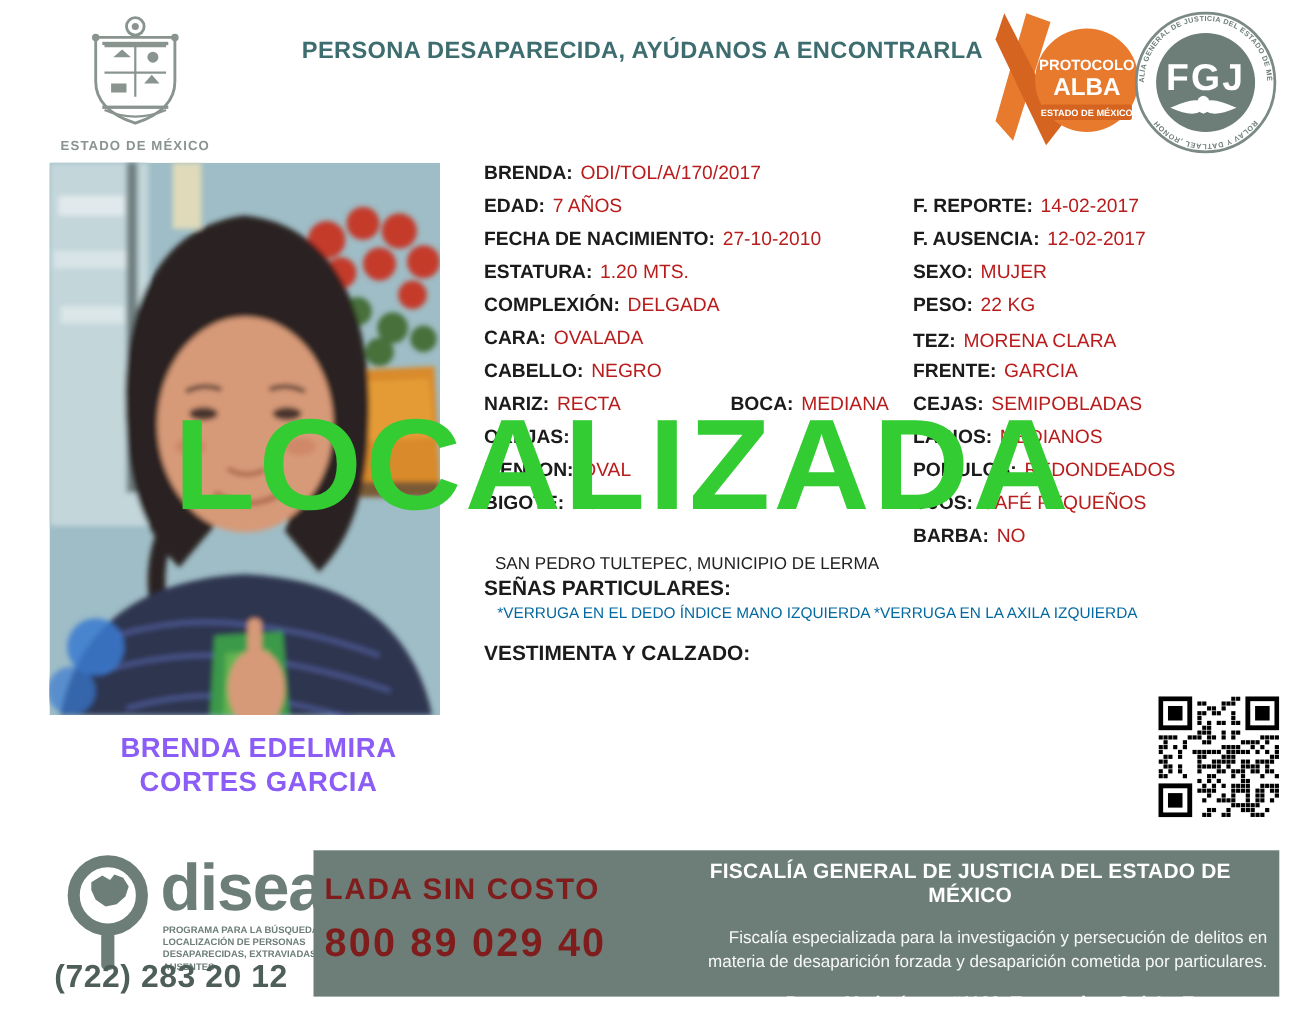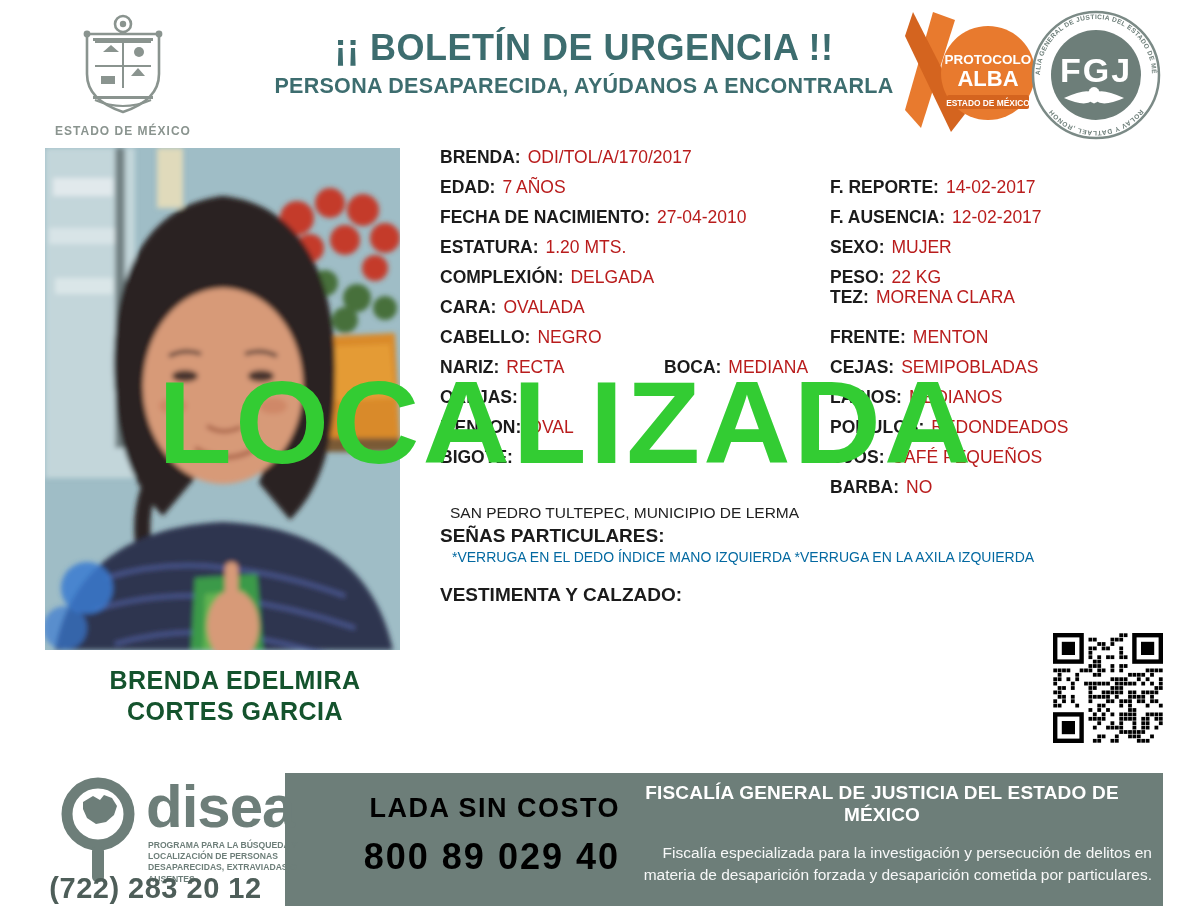--- a/index.html
+++ b/index.html
@@ -11,21 +11,21 @@
   .state-logo .lbl{margin-top:4px;font-size:12px;font-weight:700;letter-spacing:1px;color:#8a948f;}
   .title-block{position:absolute;left:248px;top:28px;width:672px;text-align:center;color:#3d6d6f;}
   .title-block .t1{font-size:36px;font-weight:800;letter-spacing:.5px;line-height:1.1;}
   .title-block .t2{font-size:21.5px;font-weight:700;letter-spacing:.3px;margin-top:6px;}
   .alba-badge{position:absolute;left:903px;top:10px;}
   .fgj-logo{position:absolute;left:1028px;top:10px;}
 
   
   .photo{position:absolute;left:45px;top:148px;width:355px;height:502px;}
   .name{position:absolute;left:30px;top:665px;width:410px;text-align:center;
-        font-size:25px;font-weight:800;letter-spacing:.5px;line-height:1.25;color:#14532d;}
+        font-size:25px;font-weight:800;letter-spacing:.5px;line-height:1.25;color:#8b5cf6;}
 
   
   .fields{position:absolute;left:440px;top:147px;width:740px;height:490px;font-size:17.5px;}
   .frow{position:absolute;white-space:nowrap;height:26px;}
   .flabel{font-weight:800;}
   .fvalue{margin-left:7px;font-weight:400;color:#b91c1c;}
   .pair2{position:absolute;left:224px;top:0;white-space:nowrap;}
   .col-right .frow{left:390px;}
   .sub-label{position:absolute;font-weight:800;font-size:19px;}
   .sub-value{position:absolute;font-size:15.5px;color:#222;}
@@ -34,21 +34,21 @@
   
   .localizada{position:absolute;left:158px;top:362px;width:880px;z-index:5;
       font-size:121px;font-weight:800;color:#33cc33;letter-spacing:3px;
       white-space:nowrap;line-height:1;transform:scaleY(.97);}
 
   
   .qr{position:absolute;left:1053px;top:633px;width:110px;height:110px;}
 
   
   .footer-bar{position:absolute;left:285px;top:773px;width:878px;height:133px;background:#6d7e79;}
-  .lada{position:absolute;left:295px;top:793px;width:325px;text-align:right;color:#000000;z-index:2;}
+  .lada{position:absolute;left:295px;top:793px;width:325px;text-align:left;color:#7f1d1d;z-index:2;}
   .lada .l1{font-size:27px;font-weight:800;letter-spacing:1.5px;}
   .lada .l2{font-size:36px;font-weight:800;letter-spacing:2px;margin-top:12px;}
   .fgj-block{position:absolute;left:612px;top:782px;width:540px;color:#fff;z-index:2;}
   .fgj-block .ft{font-size:19px;font-weight:800;text-align:center;letter-spacing:.2px;}
   .fgj-block .fd{font-size:15.5px;text-align:right;margin-top:16px;line-height:1.45;opacity:.95;}
   .fgj-block .fa{font-size:16.5px;font-weight:800;text-align:right;margin-top:14px;line-height:1.35;}
   .odisea{position:absolute;left:28px;top:772px;width:255px;}
   .odisea-word{position:absolute;left:118px;top:0px;font-size:60px;font-weight:800;color:#6d7e79;letter-spacing:-1px;}
   .odisea-desc{position:absolute;left:120px;top:68px;width:165px;font-size:8.6px;font-weight:700;
                color:#6d7e79;line-height:1.3;}
@@ -79,21 +79,20 @@
         <rect x="20" y="24" width="60" height="3"></rect>
         <rect x="20" y="82" width="60" height="3" transform="rotate(0)"></rect>
         <circle cx="14" cy="20" r="3.4"></circle>
           <circle cx="86" cy="20" r="3.4"></circle>
       </g>
     </svg>
     <div class="lbl">ESTADO DE MÉXICO</div>
   </div>
 
   <div class="title-block">
-    <div class="t1">¡¡ BOLETÍN DE URGENCIA !!</div>
     <div class="t2">PERSONA DESAPARECIDA, AYÚDANOS A ENCONTRARLA</div>
   </div>
 
   <div class="alba-badge">
     <svg width="135" height="128" viewBox="0 0 135 128">
       <polygon points="30,2 52,10 18,118 2,100" fill="#e87a2e"></polygon>
       <polygon points="10,2 2,26 48,122 62,104" fill="#d4641f"></polygon>
       <circle cx="85" cy="63" r="47" fill="#e87a2e"></circle>
       <text x="85" y="54" text-anchor="middle" fill="#ffffff" font-size="13.5" font-weight="bold" font-family="Liberation Sans, sans-serif">PROTOCOLO</text>
       <text x="85" y="76" text-anchor="middle" fill="#ffffff" font-size="22" font-weight="bold" font-family="Liberation Sans, sans-serif">ALBA</text>
@@ -198,37 +197,37 @@
 
   <div class="name">
     <div>BRENDA EDELMIRA</div>
     <div>CORTES GARCIA</div>
   </div>
 
   <div class="fields">
     <div id="left-col">
         <div class="frow" style="top: 0px;"><span class="flabel">BRENDA:</span><span class="fvalue">ODI/TOL/A/170/2017</span></div>
         <div class="frow" style="top: 30px;"><span class="flabel">EDAD:</span><span class="fvalue">7 AÑOS</span></div>
-        <div class="frow" style="top: 60px;"><span class="flabel">FECHA DE NACIMIENTO:</span><span class="fvalue">27-04-2010</span></div>
+        <div class="frow" style="top: 60px;"><span class="flabel">FECHA DE NACIMIENTO:</span><span class="fvalue">27-10-2010</span></div>
         <div class="frow" style="top: 90px;"><span class="flabel">ESTATURA:</span><span class="fvalue">1.20 MTS.</span></div>
         <div class="frow" style="top: 120px;"><span class="flabel">COMPLEXIÓN:</span><span class="fvalue">DELGADA</span></div>
         <div class="frow" style="top: 150px;"><span class="flabel">CARA:</span><span class="fvalue">OVALADA</span></div>
         <div class="frow" style="top: 180px;"><span class="flabel">CABELLO:</span><span class="fvalue">NEGRO</span></div>
         <div class="frow" style="top: 210px;"><span class="flabel">NARIZ:</span><span class="fvalue">RECTA</span><span class="pair2"><span class="flabel">BOCA:</span><span class="fvalue">MEDIANA</span></span></div>
         <div class="frow" style="top: 240px;"><span class="flabel">OREJAS:</span><span class="fvalue"></span></div>
         <div class="frow" style="top: 270px;"><span class="flabel">MENTON:</span><span class="fvalue">OVAL</span></div>
         <div class="frow" style="top: 300px;"><span class="flabel">BIGOTE:</span><span class="fvalue">NO</span></div>
       </div>
     <div id="right-col" class="col-right">
         <div class="frow" style="top: 30px;"><span class="flabel">F. REPORTE:</span><span class="fvalue">14-02-2017</span></div>
         <div class="frow" style="top: 60px;"><span class="flabel">F. AUSENCIA:</span><span class="fvalue">12-02-2017</span></div>
         <div class="frow" style="top: 90px;"><span class="flabel">SEXO:</span><span class="fvalue">MUJER</span></div>
         <div class="frow" style="top: 120px;"><span class="flabel">PESO:</span><span class="fvalue">22 KG</span></div>
-        <div class="frow" style="top: 140px;"><span class="flabel">TEZ:</span><span class="fvalue">MORENA CLARA</span></div>
-        <div class="frow" style="top: 180px;"><span class="flabel">FRENTE:</span><span class="fvalue">MENTON</span></div>
+        <div class="frow" style="top: 152px;"><span class="flabel">TEZ:</span><span class="fvalue">MORENA CLARA</span></div>
+        <div class="frow" style="top: 180px;"><span class="flabel">FRENTE:</span><span class="fvalue">GARCIA</span></div>
         <div class="frow" style="top: 210px;"><span class="flabel">CEJAS:</span><span class="fvalue">SEMIPOBLADAS</span></div>
         <div class="frow" style="top: 240px;"><span class="flabel">LABIOS:</span><span class="fvalue">MEDIANOS</span></div>
         <div class="frow" style="top: 270px;"><span class="flabel">POMULOS:</span><span class="fvalue">REDONDEADOS</span></div>
         <div class="frow" style="top: 300px;"><span class="flabel">OJOS:</span><span class="fvalue">CAFÉ PEQUEÑOS</span></div>
         <div class="frow" style="top: 330px;"><span class="flabel">BARBA:</span><span class="fvalue">NO</span></div>
       </div>
 
     <div class="sub-value" style="left:10px;top:357px">SAN PEDRO TULTEPEC, MUNICIPIO DE LERMA</div>
 
     <div class="sub-label" style="left:390px;top:331px;font-size:17.5px"></div>

